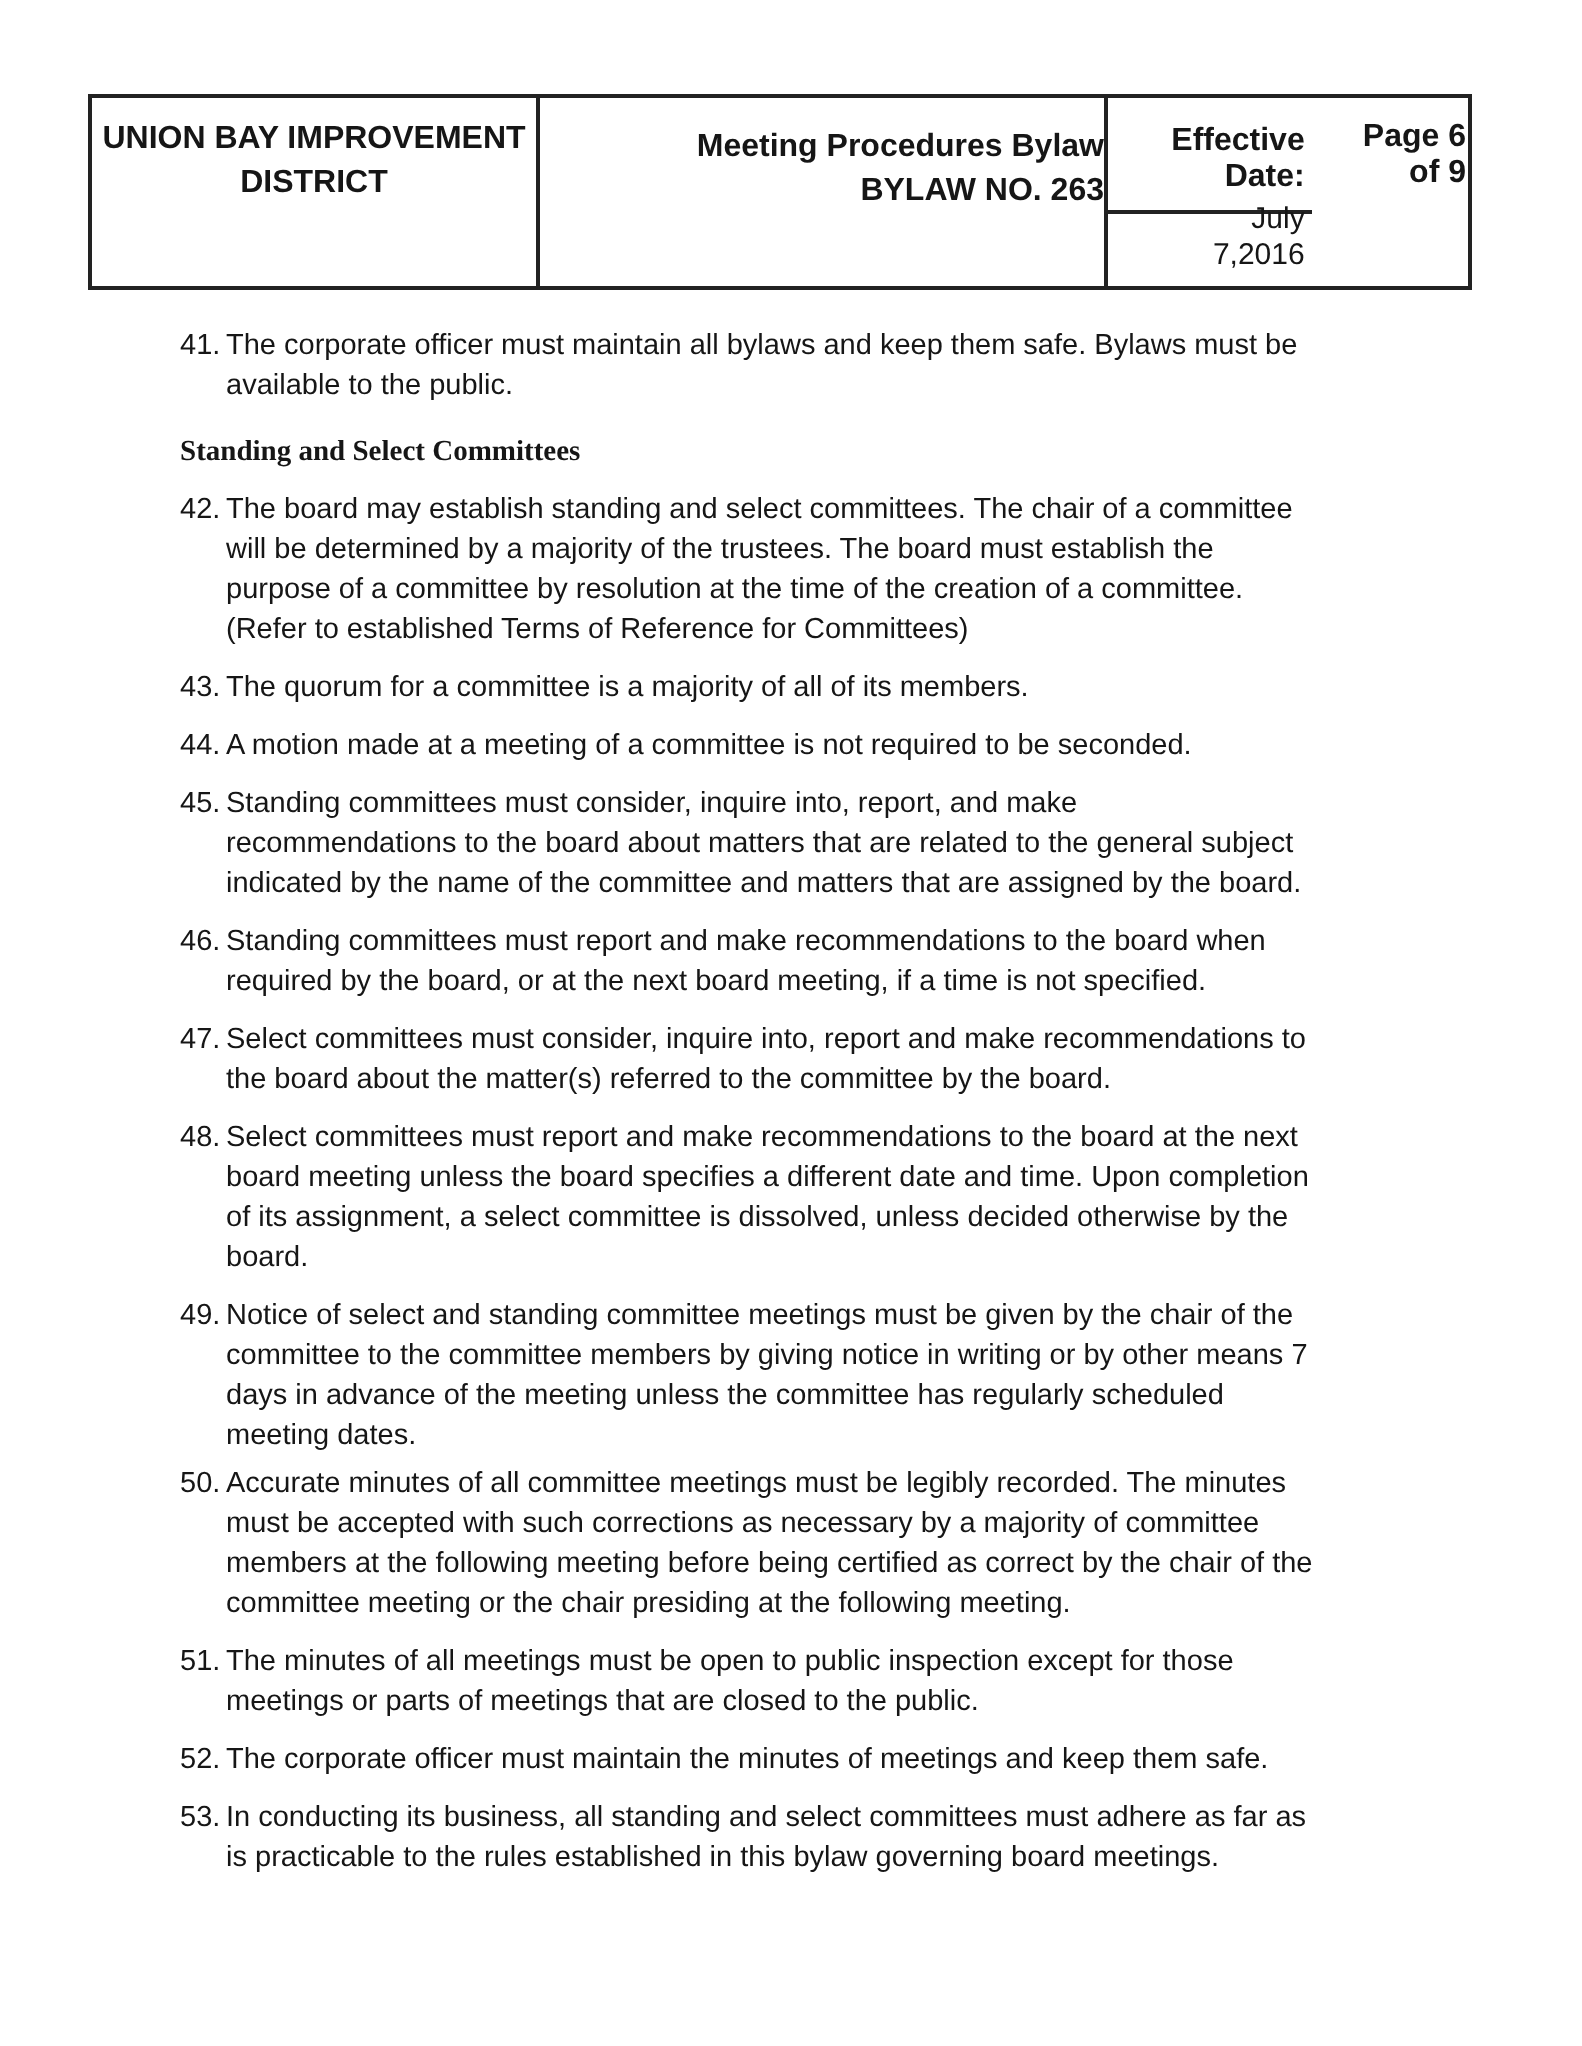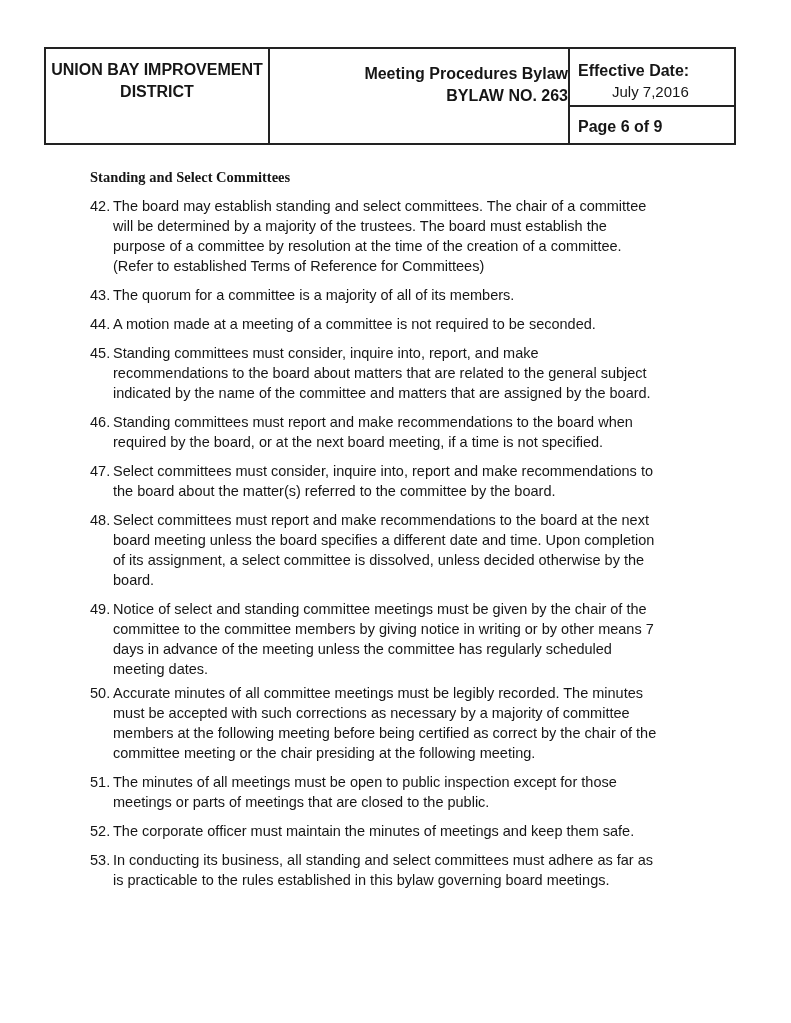--- a/index.html
+++ b/index.html
@@ -38,44 +38,45 @@
     flex: 1;
     border-right: 2px solid #222222;
     text-align: right;
     padding-top: 14px;
     font-weight: bold;
     font-size: 16px;
     line-height: 22px;
     box-sizing: border-box;
   }
   .hdr-cell-right {
-    width: 164px;
+    width: 180px;
     box-sizing: border-box;
     display: flex;
-    flex-direction: column;
+    flex-direction: row;
+    text-align: right;
   }
   .hdr-right-top {
     height: 58px;
     box-sizing: border-box;
     border-bottom: 2px solid #222222;
     padding: 13px 4px 0 8px;
   }
   .hdr-effective-label {
     font-weight: bold;
     font-size: 16px;
     line-height: 18px;
   }
   .hdr-effective-value {
     font-size: 15px;
     line-height: 18px;
     margin-left: 34px;
     margin-top: 3px;
   }
   .hdr-right-bottom {
-    padding: 11px 12px 0 8px;
+    padding: 11px 1px 0 8px;
     font-weight: bold;
     font-size: 16px;
   }
 
   
   .doc-body {
     position: absolute;
     left: 90px;
     top: 154px;
     width: 680px;
@@ -122,20 +123,22 @@
         <div class="hdr-effective-label">Effective Date:</div>
         <div class="hdr-effective-value">July 7,2016</div>
       </div>
       <div class="hdr-right-bottom">
         <span>Page 6 of 9</span>
       </div>
     </div>
   </div>
 
   <div class="doc-body">
+      <div class="doc-item"><span class="num">41.</span><span class="txt">The corporate officer must maintain all bylaws and keep them safe. Bylaws must be
+available to the public.</span></div>
       <div class="doc-heading">Standing and Select Committees</div>
       <div class="doc-item"><span class="num">42.</span><span class="txt">The board may establish standing and select committees. The chair of a committee
 will be determined by a majority of the trustees. The board must establish the
 purpose of a committee by resolution at the time of the creation of a committee.
 (Refer to established Terms of Reference for Committees)</span></div>
       <div class="doc-item"><span class="num">43.</span><span class="txt">The quorum for a committee is a majority of all of its members.</span></div>
       <div class="doc-item"><span class="num">44.</span><span class="txt">A motion made at a meeting of a committee is not required to be seconded.</span></div>
       <div class="doc-item"><span class="num">45.</span><span class="txt">Standing committees must consider, inquire into, report, and make
 recommendations to the board about matters that are related to the general subject
 indicated by the name of the committee and matters that are assigned by the board.</span></div>

